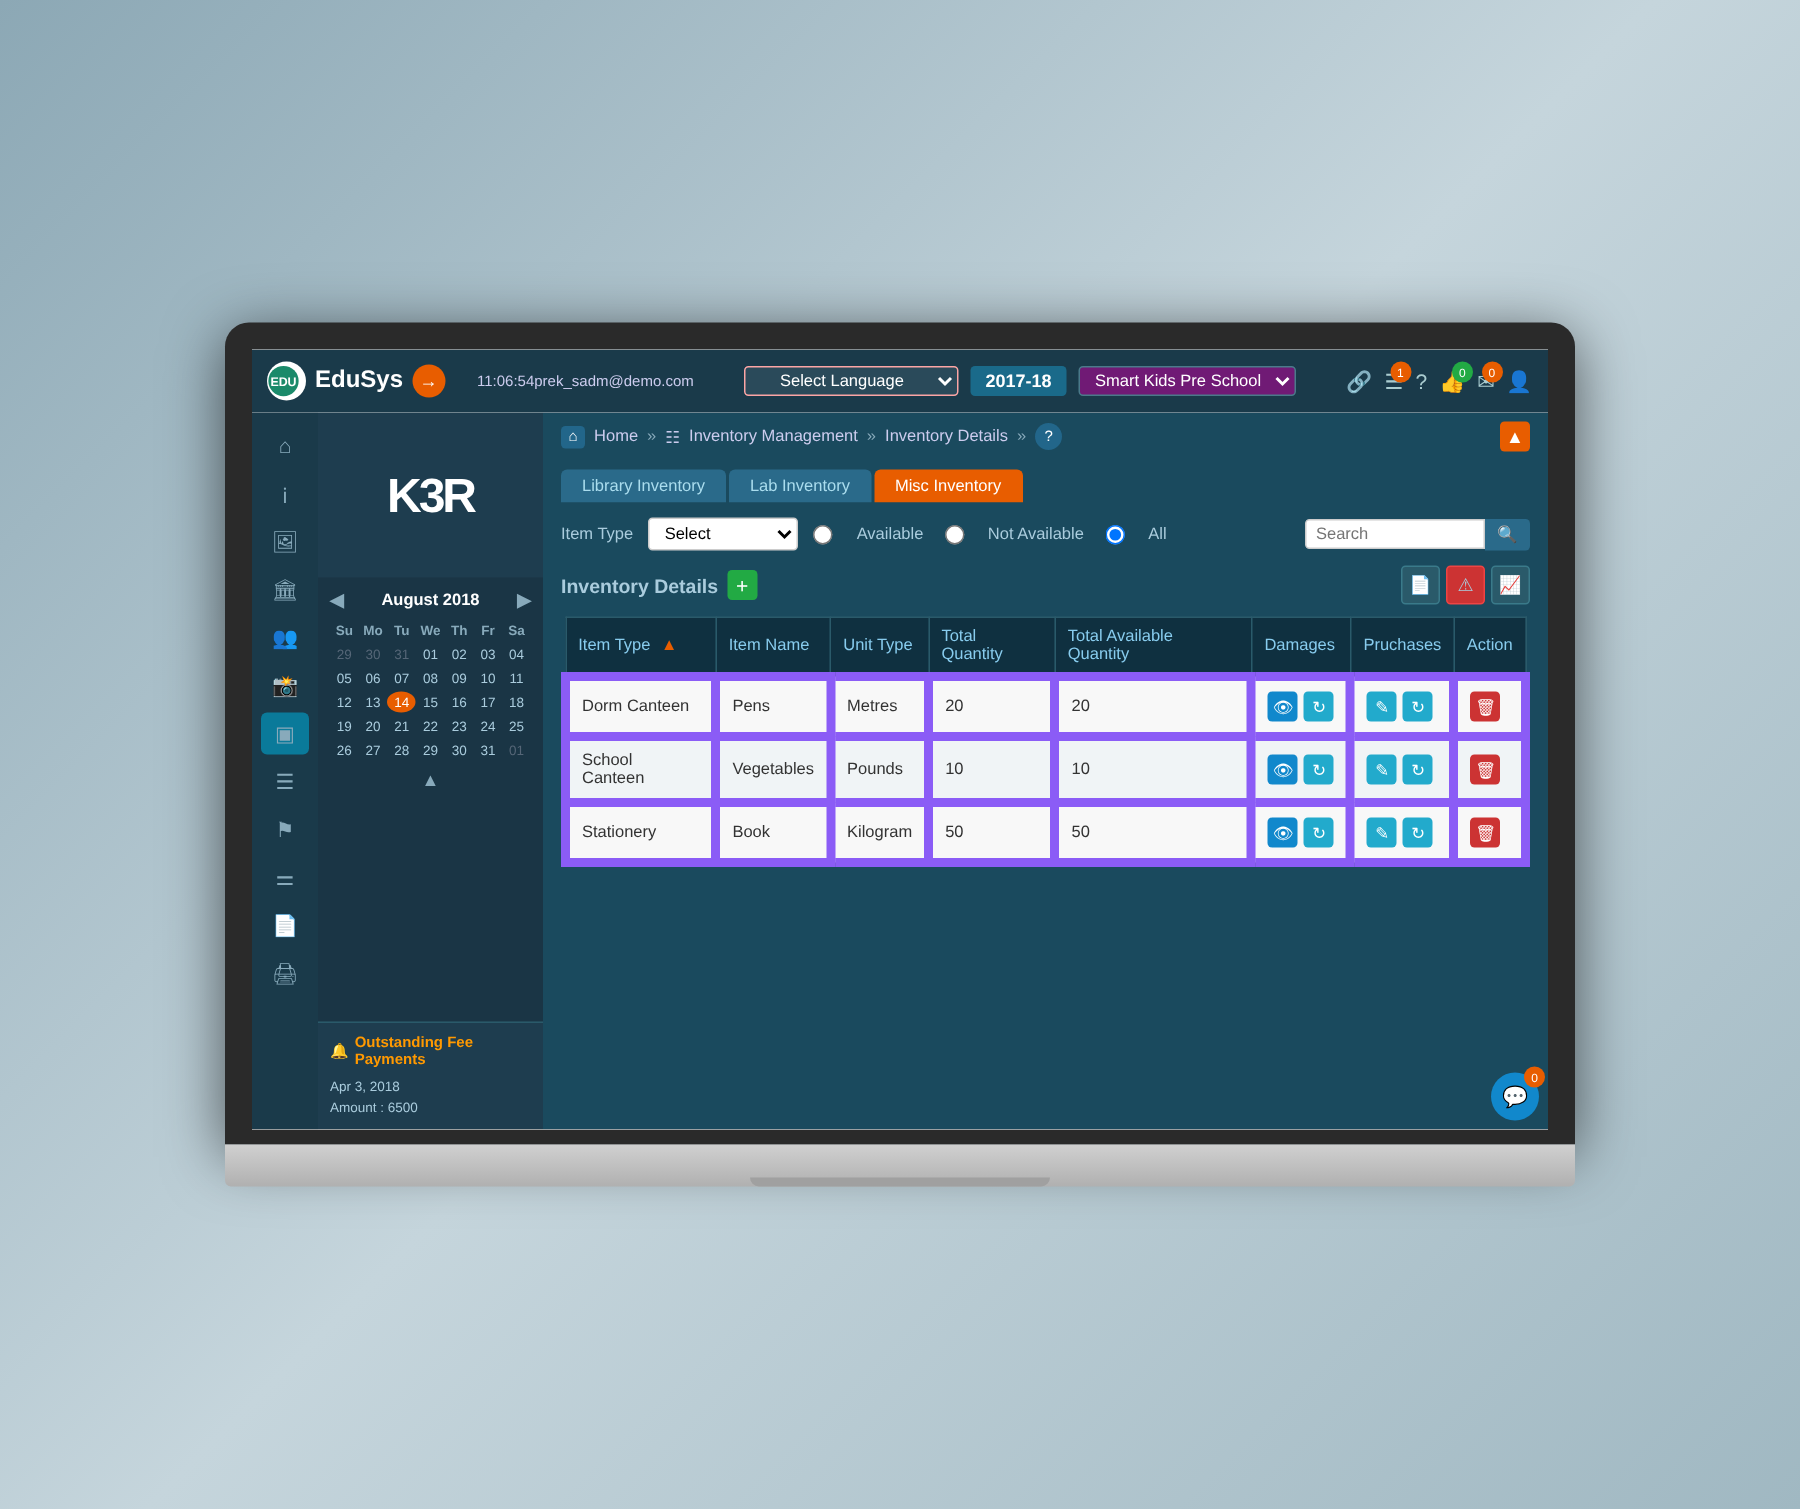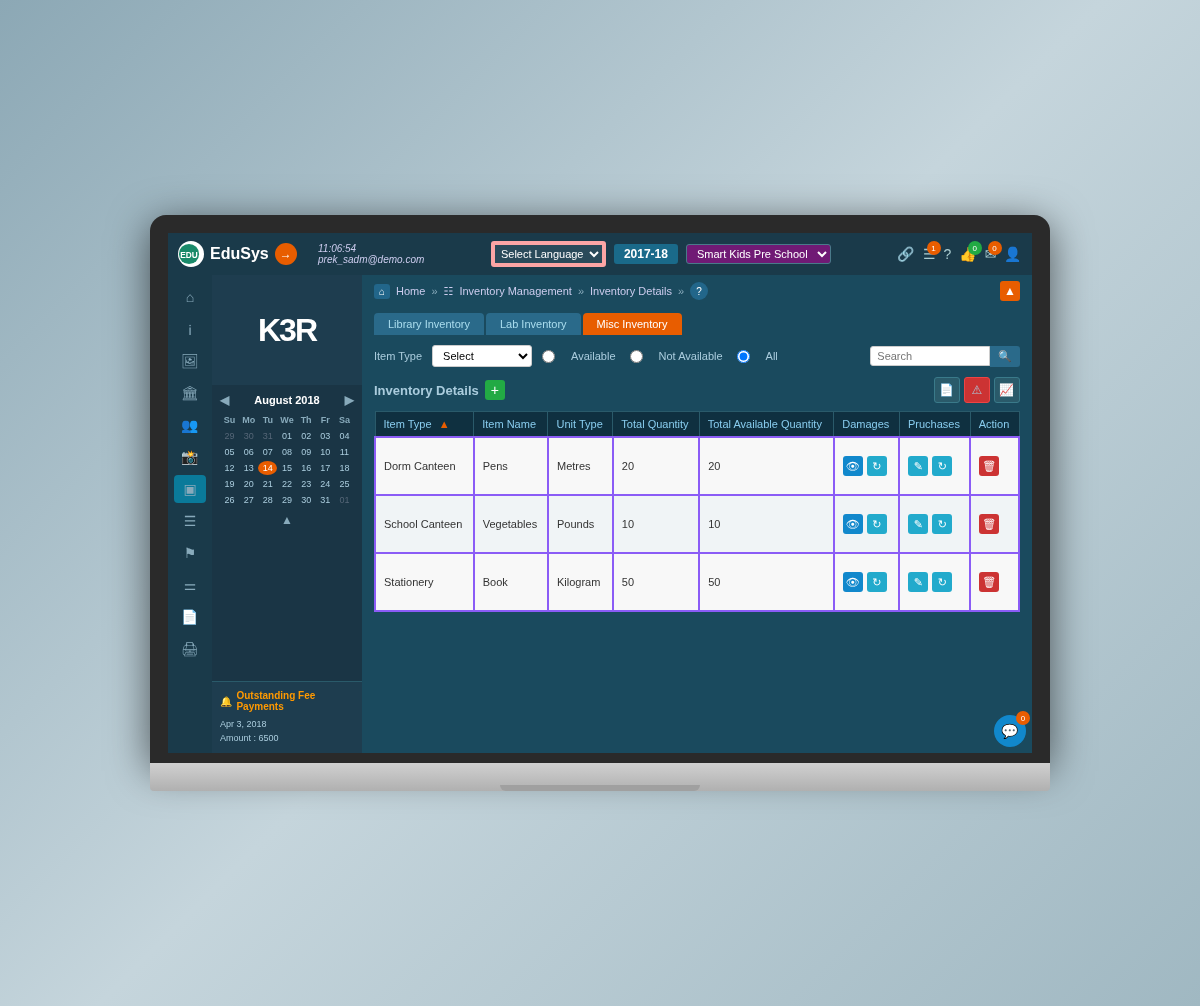--- a/index.html
+++ b/index.html
@@ -109,40 +109,39 @@
       display: flex;
       align-items: center;
       justify-content: center;
       color: white;
       font-size: 12px;
       cursor: pointer;
     }
 
     .topbar-time-user {
       display: flex;
-      flex-direction: column;
+      flex-direction: row;
       font-size: 10px;
       color: #cce;
       margin-left: 10px;
-      font-style: italic;
     }
 
     .topbar-center {
       display: flex;
       align-items: center;
       gap: 8px;
       flex: 1;
       justify-content: center;
     }
 
     .lang-select {
       background: #2a4a5a;
-      border: 4px solid #fca5a5;
-      color: white;
-      padding: 2px 2px;
+      border: 1px solid #fca5a5;
+      color: white;
+      padding: 2px 19px;
       font-size: 11px;
       border-radius: 3px;
     }
 
     .year-badge {
       background: #1a6a8a;
       color: white;
       padding: 3px 10px;
       border-radius: 3px;
       font-size: 12px;
@@ -564,22 +563,22 @@
     }
 
     .data-table th .sort-arrow {
       color: #e85d00;
       margin-left: 4px;
     }
 
     .data-table td {
       background: #f8f8f8;
       color: #333;
-      padding: 18px 8px;
-      border: 2px solid #8b5cf6;
+      padding: 7px 8px;
+      border: 6px solid #8b5cf6;
     }
 
     .data-table tr:nth-child(even) td {
       background: #f0f4f6;
     }
 
     .action-icons {
       display: flex;
       gap: 4px;
       align-items: center;

